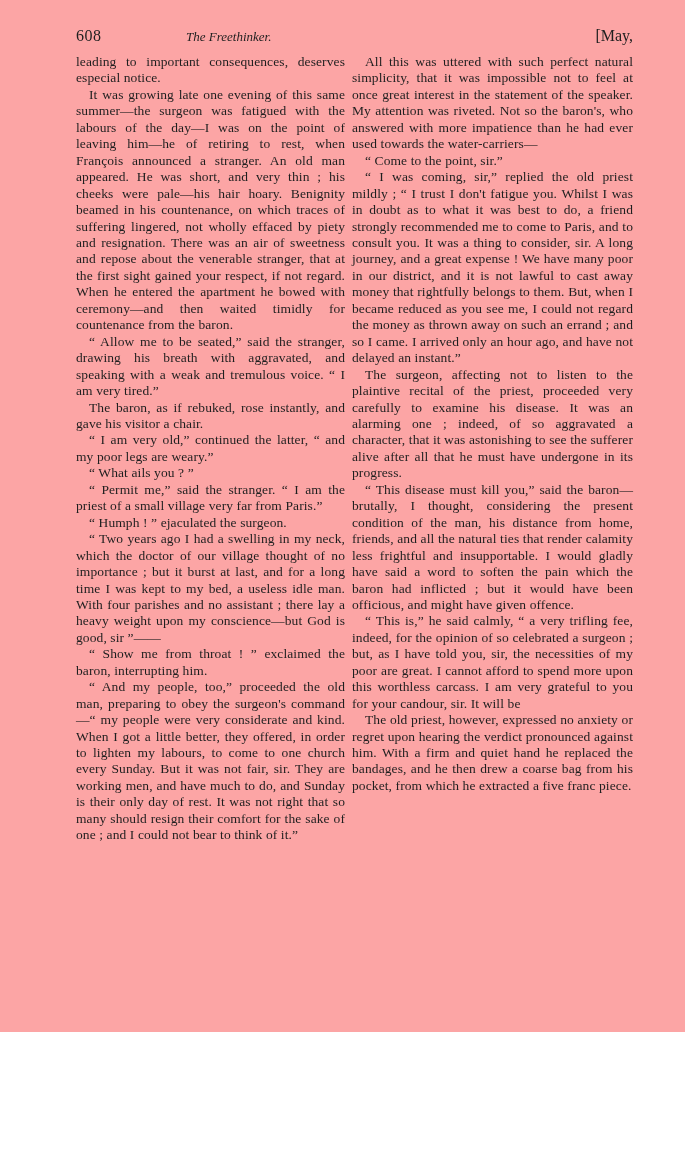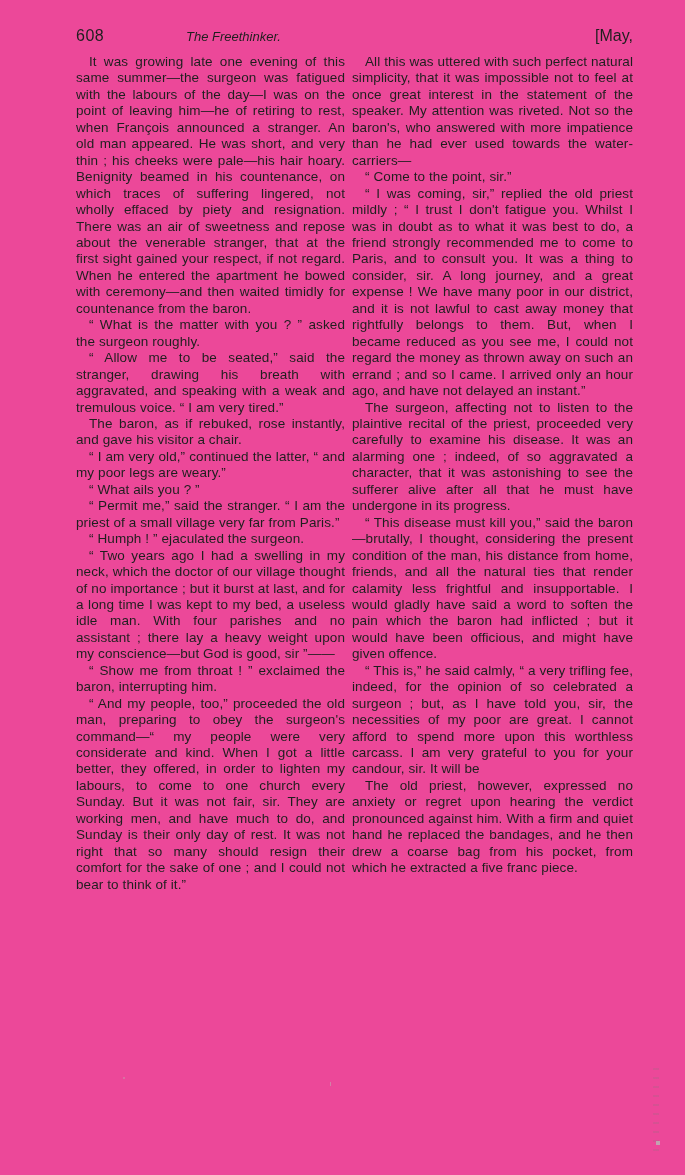--- a/index.html
+++ b/index.html
@@ -3,24 +3,24 @@
 <meta charset="utf-8">
 <style>
   html, body {
     margin: 0;
     padding: 0;
     background: #ffffff;
   }
   .page {
     position: relative;
     width: 685px;
-    height: 1175px;
-    background: #ec4899;
+    height: 1032px;
+    background: #fca5a5;
     color: #1f1f1f;
-    font-family: Liberation Sans, sans-serif;
+    font-family: Liberation Serif, serif;
     overflow: hidden;
     box-sizing: border-box;
   }
   .running-head {
     position: absolute;
     top: 27px;
     left: 76px;
     width: 557px;
     display: flex;
     align-items: baseline;
@@ -86,22 +86,22 @@
 <div class="page">
 
   <div class="running-head">
     <span class="pagenum">608</span>
     <span class="jtitle">The Freethinker.</span>
     <span class="issue">[May,</span>
   </div>
 
   <div class="columns">
     <div class="col col-left">
+        <p>leading to important consequences, deserves especial notice.</p>
         <p class="indent">It was growing late one evening of this same summer—the surgeon was fatigued with the labours of the day—I was on the point of leaving him—he of retiring to rest, when François announced a stranger. An old man appeared. He was short, and very thin ; his cheeks were pale—his hair hoary. Benignity beamed in his countenance, on which traces of suffering lingered, not wholly effaced by piety and resignation. There was an air of sweetness and repose about the venerable stranger, that at the first sight gained your respect, if not regard. When he entered the apartment he bowed with ceremony—and then waited timidly for countenance from the baron.</p>
-        <p class="indent">“ What is the matter with you ? ” asked the surgeon roughly.</p>
         <p class="indent">“ Allow me to be seated,” said the stranger, drawing his breath with aggravated, and speaking with a weak and tremulous voice. “ I am very tired.”</p>
         <p class="indent">The baron, as if rebuked, rose instantly, and gave his visitor a chair.</p>
         <p class="indent">“ I am very old,” continued the latter, “ and my poor legs are weary.”</p>
         <p class="indent">“ What ails you ? ”</p>
         <p class="indent">“ Permit me,” said the stranger. “ I am the priest of a small village very far from Paris.”</p>
         <p class="indent">“ Humph ! ” ejaculated the surgeon.</p>
         <p class="indent">“ Two years ago I had a swelling in my neck, which the doctor of our village thought of no importance ; but it burst at last, and for a long time I was kept to my bed, a useless idle man. With four parishes and no assistant ; there lay a heavy weight upon my conscience—but God is good, sir ”——</p>
         <p class="indent">“ Show me from throat ! ” exclaimed the baron, interrupting him.</p>
         <p class="indent">“ And my people, too,” proceeded the old man, preparing to obey the surgeon's command—“ my people were very considerate and kind. When I got a little better, they offered, in order to lighten my labours, to come to one church every Sunday. But it was not fair, sir. They are working men, and have much to do, and Sunday is their only day of rest. It was not right that so many should resign their comfort for the sake of one ; and I could not bear to think of it.”</p>
       </div>

